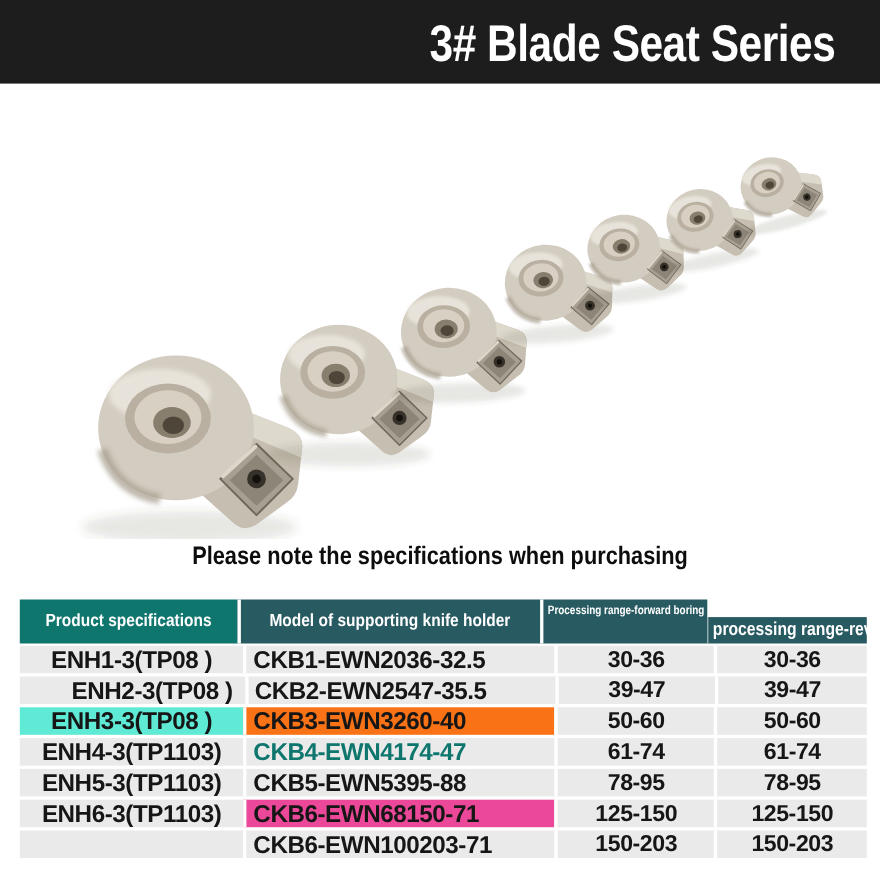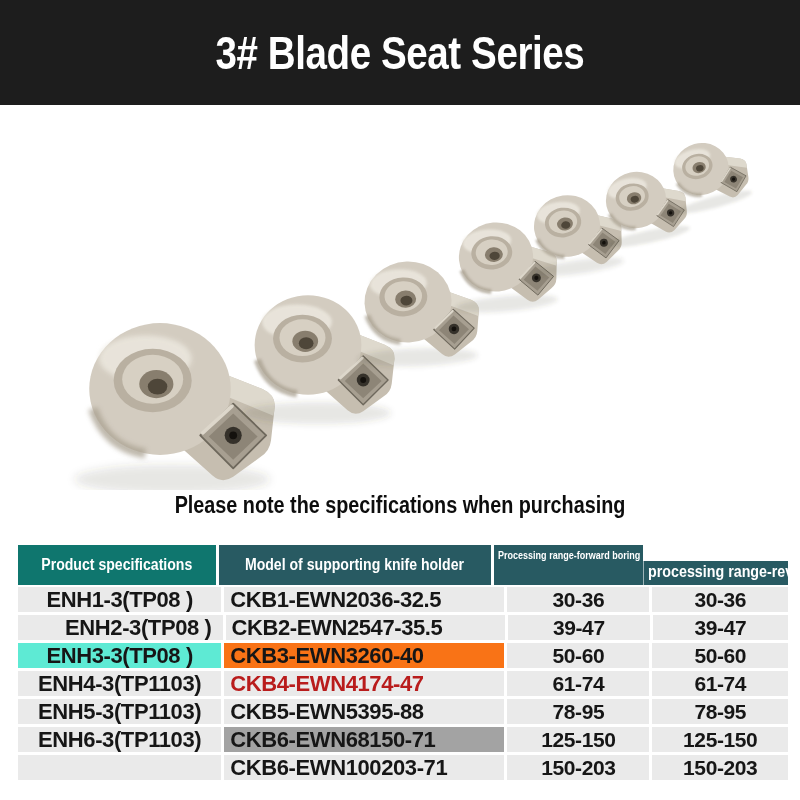--- a/index.html
+++ b/index.html
@@ -1,21 +1,21 @@
 <!DOCTYPE html>
 <html><head>
 <meta charset="utf-8">
 <style>
   html,body{margin:0;padding:0;background:#ffffff;}
   body{width:800px;height:800px;overflow:hidden;font-family:"Liberation Sans",sans-serif;}
   .page{position:relative;width:800px;height:800px;background:#ffffff;overflow:hidden;}
 
   
-  .banner{position:absolute;top:0;left:0;width:800px;height:105px;background:#1d1d1d;
-          display:flex;align-items:center;justify-content:center;}
+  .banner{position:absolute;top:0;left:0;width:800px;height:76px;background:#1d1d1d;
+          display:flex;align-items:center;justify-content:flex-end;}
   .banner h1{margin:0;color:#ffffff;font-size:47px;font-weight:bold;letter-spacing:-0.5px;
              transform:scaleX(0.82);white-space:nowrap;}
 
   
   .photo{position:absolute;top:105px;left:0;width:800px;height:385px;background:#ffffff;overflow:hidden;}
 
   
   .note{position:absolute;top:492px;left:0;width:800px;text-align:center;
         font-size:23px;font-weight:bold;color:#0d0d0d;transform:scaleX(0.86);white-space:nowrap;}
 
@@ -210,33 +210,33 @@
         <div class="td c4" style="background: rgb(234, 234, 234); color: rgb(22, 22, 22);">39-47</div>
       </div>
       <div class="tr">
         <div class="td c1" style="background: #5eead4; color: rgb(22, 22, 22);">ENH3-3(TP08 )</div>
         <div class="td c2" style="background: #f97316; color: rgb(22, 22, 22);">CKB3-EWN3260-40</div>
         <div class="td c3" style="background: rgb(234, 234, 234); color: rgb(22, 22, 22);">50-60</div>
         <div class="td c4" style="background: rgb(234, 234, 234); color: rgb(22, 22, 22);">50-60</div>
       </div>
       <div class="tr">
         <div class="td c1" style="background: rgb(234, 234, 234); color: rgb(22, 22, 22);">ENH4-3(TP1103)</div>
-        <div class="td c2" style="background: rgb(234, 234, 234); color: #b91c1c;">CKB4-EWN4174-47</div>
+        <div class="td c2" style="background: rgb(234, 234, 234); color: #0f766e;">CKB4-EWN4174-47</div>
         <div class="td c3" style="background: rgb(234, 234, 234); color: rgb(22, 22, 22);">61-74</div>
         <div class="td c4" style="background: rgb(234, 234, 234); color: rgb(22, 22, 22);">61-74</div>
       </div>
       <div class="tr">
         <div class="td c1" style="background: rgb(234, 234, 234); color: rgb(22, 22, 22);">ENH5-3(TP1103)</div>
         <div class="td c2" style="background: rgb(234, 234, 234); color: rgb(22, 22, 22);">CKB5-EWN5395-88</div>
         <div class="td c3" style="background: rgb(234, 234, 234); color: rgb(22, 22, 22);">78-95</div>
         <div class="td c4" style="background: rgb(234, 234, 234); color: rgb(22, 22, 22);">78-95</div>
       </div>
       <div class="tr">
         <div class="td c1" style="background: rgb(234, 234, 234); color: rgb(22, 22, 22);">ENH6-3(TP1103)</div>
-        <div class="td c2" style="background: #a3a3a3; color: rgb(22, 22, 22); text-align: center;">CKB6-EWN68150-71</div>
+        <div class="td c2" style="background: #ec4899; color: rgb(22, 22, 22); text-align: center;">CKB6-EWN68150-71</div>
         <div class="td c3" style="background: rgb(234, 234, 234); color: rgb(22, 22, 22);">125-150</div>
         <div class="td c4" style="background: rgb(234, 234, 234); color: rgb(22, 22, 22);">125-150</div>
       </div>
       <div class="tr">
         <div class="td c1" style="background: rgb(234, 234, 234); color: rgb(22, 22, 22);"></div>
         <div class="td c2" style="background: rgb(234, 234, 234); color: rgb(22, 22, 22);">CKB6-EWN100203-71</div>
         <div class="td c3" style="background: rgb(234, 234, 234); color: rgb(22, 22, 22);">150-203</div>
         <div class="td c4" style="background: rgb(234, 234, 234); color: rgb(22, 22, 22);">150-203</div>
       </div>
     </div>

